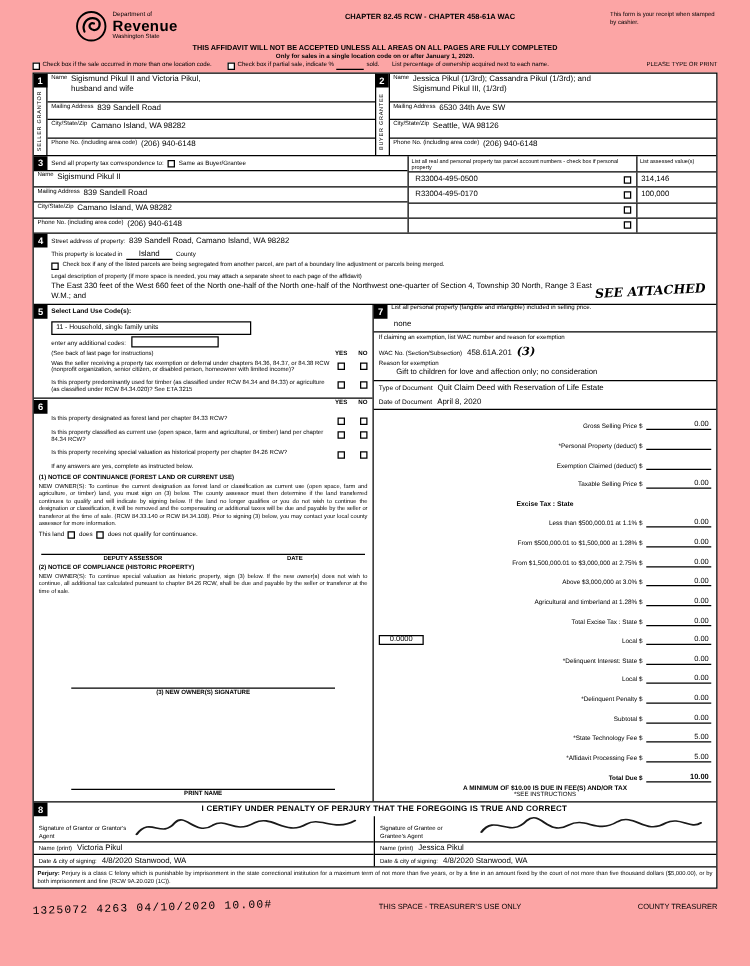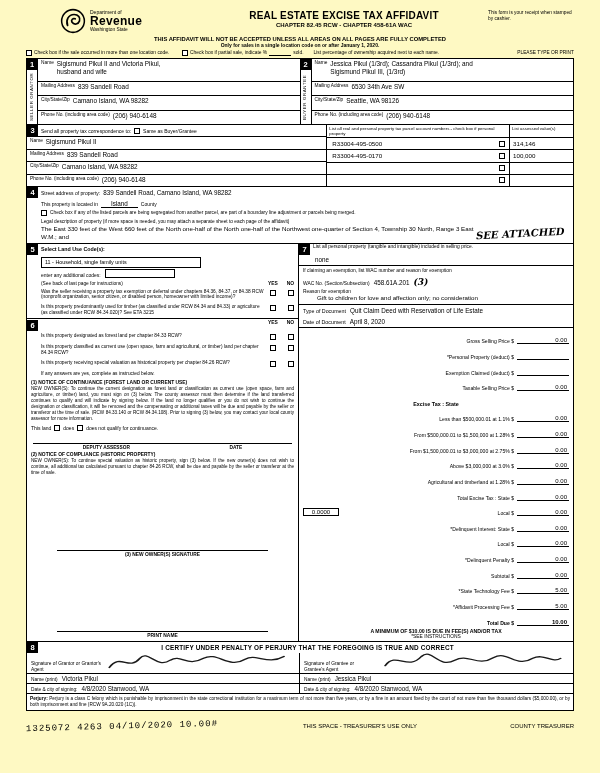--- a/index.html
+++ b/index.html
@@ -1,18 +1,18 @@
 <!DOCTYPE html>
 <html><head>
 <meta charset="utf-8">
 <style>
 *{margin:0;padding:0;box-sizing:border-box;}
 html,body{background:#fff;}
 body{width:600px;height:773px;font-family:"Liberation Sans",sans-serif;color:#000;-webkit-font-smoothing:antialiased;}
-.page{position:relative;width:600px;height:773px;padding:8px 26px 0 26px;overflow:hidden;background:#fef9c3;}
+.page{position:relative;width:600px;height:773px;padding:8px 26px 0 26px;overflow:hidden;background:#fca5a5;}
 
 
 .hdr{display:flex;align-items:flex-start;}
 .logo{width:140px;display:flex;gap:4px;margin-left:34px;align-items:center;}
 .dept{line-height:1.05;}
 .dept .d1{font-size:5px;}
 .dept .d2{font-size:12px;font-weight:bold;letter-spacing:.3px;}
 .dept .d3{font-size:4.8px;}
 .titleblock{flex:1;text-align:center;padding-top:2px;}
 .t1{font-size:10px;font-weight:bold;letter-spacing:.2px;}
@@ -156,21 +156,20 @@
         <circle cx="12" cy="12" r="10.5" fill="none" stroke="#000" stroke-width="1.4"></circle>
         <path d="M7,16 C5,11 8,6 13,6 C17,6 19,9 18,12 C17,15 13,16 11,13 C10,11 12,9 14,10" fill="none" stroke="#000" stroke-width="1.6" stroke-linecap="round"></path>
       </svg>
       <div class="dept">
         <div class="d1">Department of</div>
         <div class="d2">Revenue</div>
         <div class="d3">Washington State</div>
       </div>
     </div>
     <div class="titleblock">
-      <div class="t1">REAL ESTATE EXCISE TAX AFFIDAVIT</div>
       <div class="t2">CHAPTER 82.45 RCW - CHAPTER 458-61A WAC</div>
     </div>
     <div class="receipt">This form is your receipt when stamped by cashier.</div>
   </div>
 
   <div class="warn">THIS AFFIDAVIT WILL NOT BE ACCEPTED UNLESS ALL AREAS ON ALL PAGES ARE FULLY COMPLETED</div>
   <div class="onlynote">Only for sales in a single location code on or after January 1, 2020.</div>
 
   <div class="optrow">
     <div class="c1">

